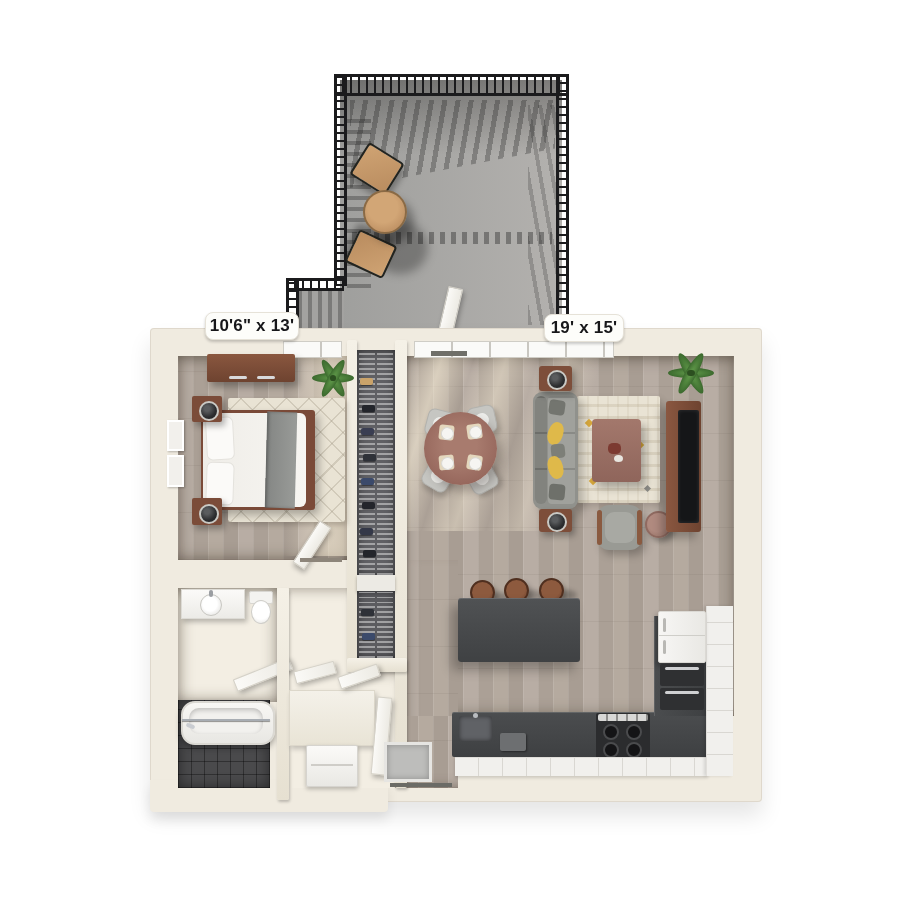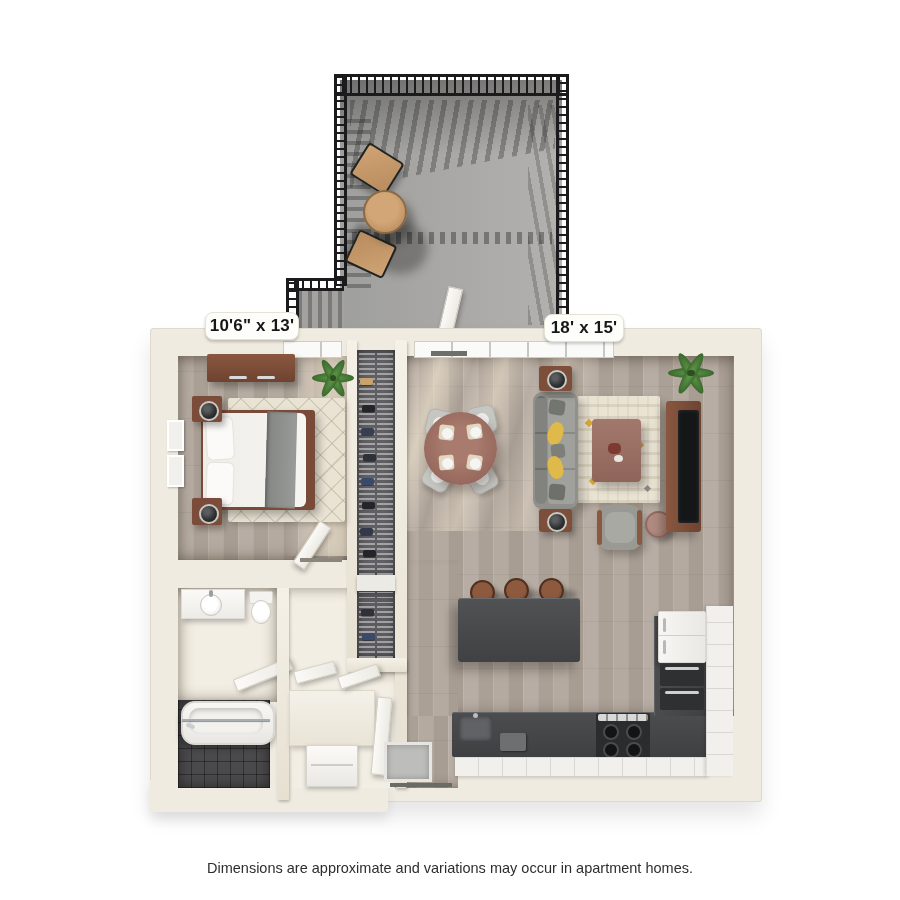--- a/index.html
+++ b/index.html
@@ -283,17 +283,16 @@
       <i style="position:absolute;left:5px;top:3px;width:34px;height:3px;background:#cfd0d2;border-radius:2px"></i>
     </div>
   <div class="abs" style="left:660px;top:688px;width:44px;height:22px;background:#2f3032;border-radius:2px">
       <i style="position:absolute;left:5px;top:3px;width:34px;height:3px;background:#cfd0d2;border-radius:2px"></i>
     </div>
 
   <div class="abs pill" style="left:205px;top:312px;width:92px;height:26px">
     <span>10'6" x 13'</span>
   </div>
   <div class="abs pill" style="left:544px;top:314px;width:78px;height:26px">
-    <span>18' x 15'</span>
-  </div>
-
-  <div class="abs caption" style="left:0;top:860px">Dimensions are approximate and variations may occur in apartment homes.</div>
+    <span>19' x 15'</span>
+  </div>
+
 </div>
 
 </body></html>

